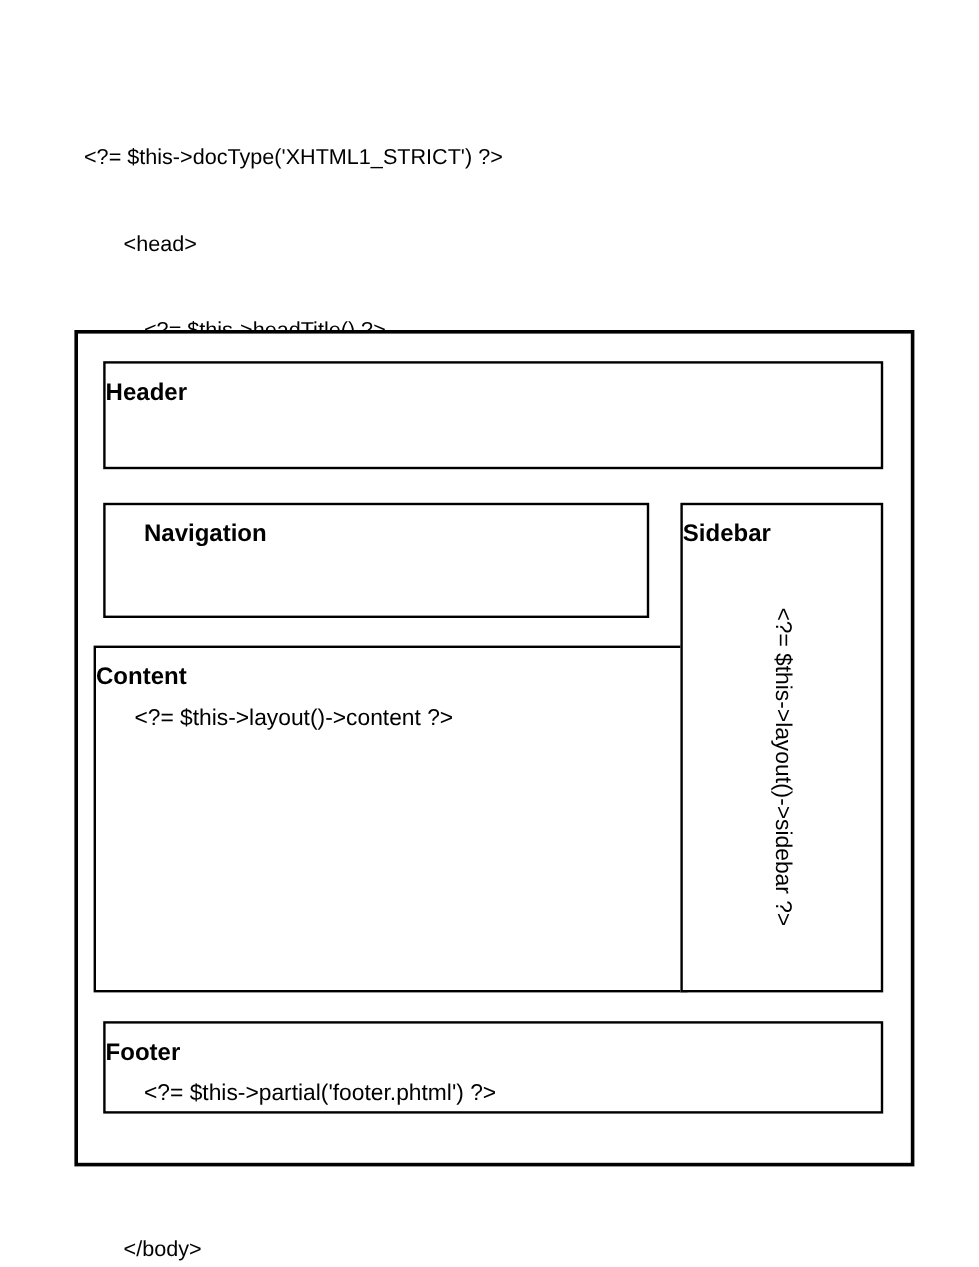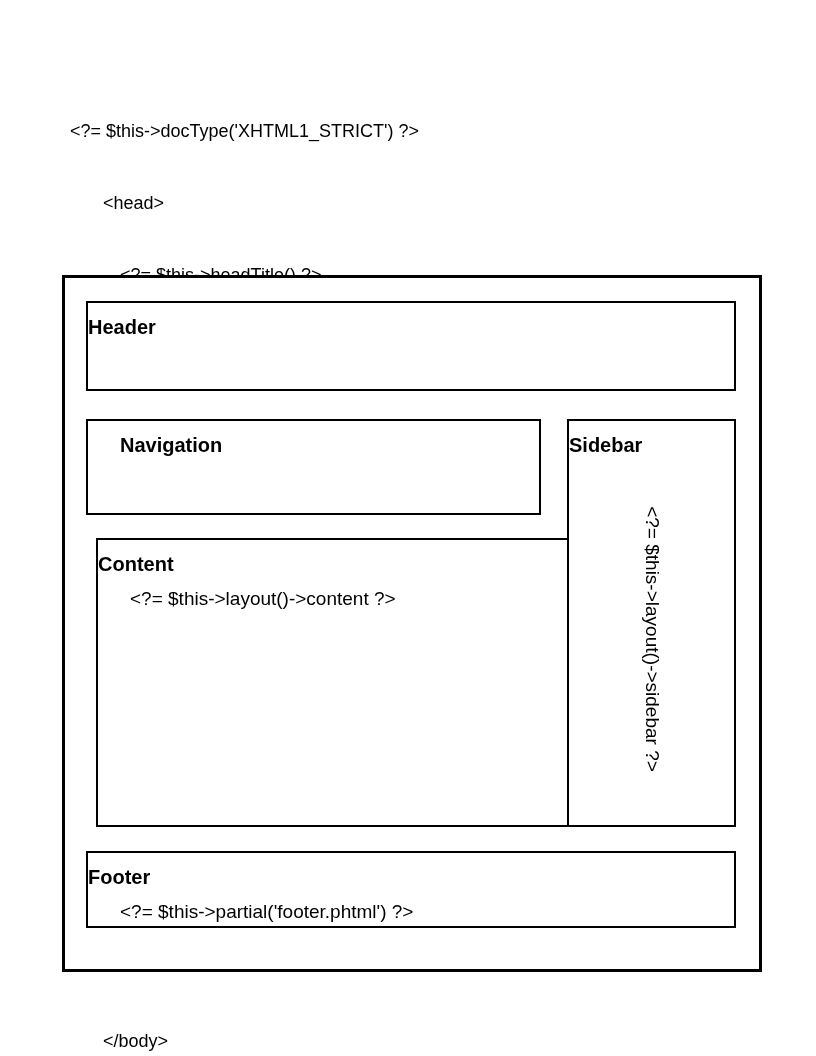--- a/index.html
+++ b/index.html
@@ -41,21 +41,21 @@
     background: #ffffff;
   }
   .box {
     position: absolute;
     border: 2px solid #000000;
     box-sizing: border-box;
     background: #ffffff;
   }
   .box-header   { left: 86px; top: 282px; width: 650px; height: 90px; }
   .box-nav      { left: 86px; top: 400px; width: 455px; height: 96px; padding-left: 32px; }
-  .box-content  { left: 96px; top: 519px; width: 495px; height: 289px; }
+  .box-content  { left: 78px; top: 519px; width: 495px; height: 289px; }
   .box-sidebar  { left: 567px; top: 400px; width: 169px; height: 408px; }
   .box-footer   { left: 86px; top: 832px; width: 650px; height: 77px; }
 
   .box-title {
     margin-top: 12px;
     font-weight: bold;
     font-size: 20px;
     line-height: 24px;
   }
   .box-code {

